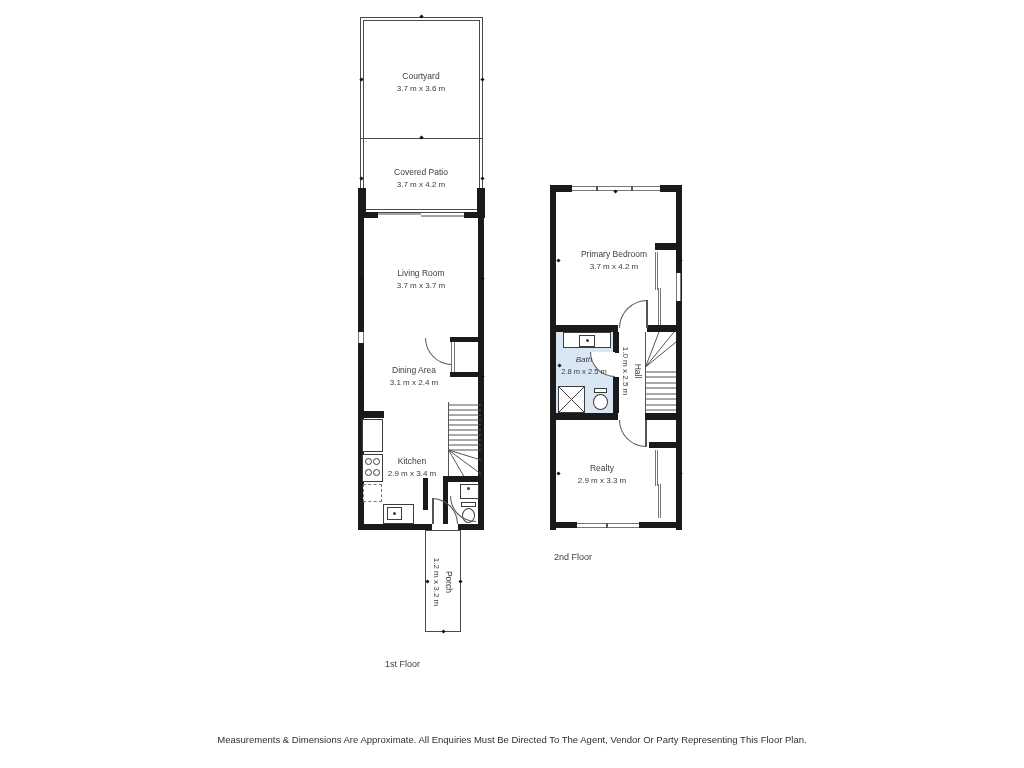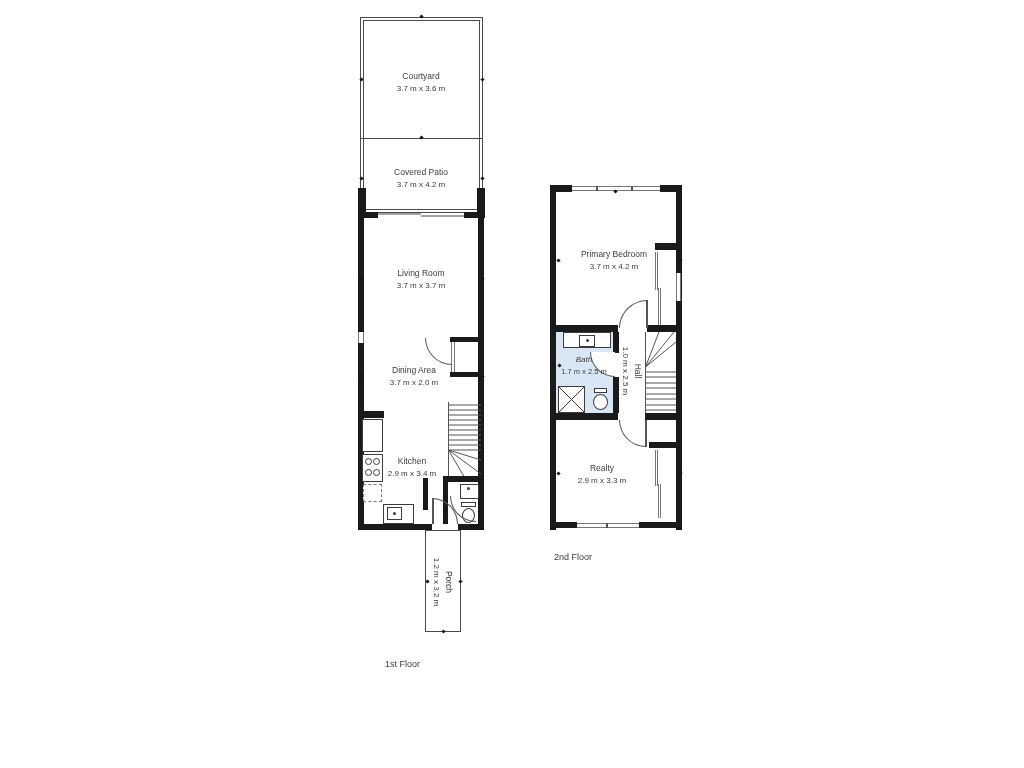--- a/index.html
+++ b/index.html
@@ -129,21 +129,21 @@
     <div class="room-label" style="left:15px;top:152px;width:100px;">
       <div class="rn">Covered Patio</div>
       <div class="rd">3.7 m x 4.2 m</div>
     </div>
     <div class="room-label" style="left:15px;top:253px;width:100px;">
       <div class="rn">Living Room</div>
       <div class="rd">3.7 m x 3.7 m</div>
     </div>
     <div class="room-label" style="left:8px;top:350px;width:100px;">
       <div class="rn">Dining Area</div>
-      <div class="rd">3.7 m x 2.0 m</div>
+      <div class="rd">3.1 m x 2.4 m</div>
     </div>
     <div class="room-label" style="left:6px;top:441px;width:100px;">
       <div class="rn">Kitchen</div>
       <div class="rd">2.9 m x 3.4 m</div>
     </div>
     <div class="floor-label" style="left:29px;top:645px;width:100px;text-align:left;">1st Floor</div>
 
     <div class="tick" style="left:64px;top:1px;"></div>
     <div class="tick" style="left:4px;top:64px;"></div>
     <div class="tick" style="left:125px;top:64px;"></div>
@@ -223,41 +223,42 @@
     <div class="wall" style="left:101px;top:259px;width:33px;height:6px;"></div>
     <div class="win" style="left:107px;top:267px;width:3px;height:36px;"></div>
     <div class="win" style="left:110px;top:301px;width:3px;height:34px;"></div>
 
     <div class="room-label" style="left:16px;top:65px;width:100px;">
       <div class="rn">Primary Bedroom</div>
       <div class="rd">3.7 m x 4.2 m</div>
     </div>
     <div class="room-label small" style="left:6px;top:171px;width:60px;">
       <div class="rn">Bath</div>
-      <div class="rd">1.7 m x 2.5 m</div>
+      <div class="rd">2.8 m x 2.5 m</div>
     </div>
     <div class="vlabel" style="left:50px;top:177px;width:70px;height:22px;">
       <div class="rn">Hall</div>
       <div class="rd">1.0 m x 2.5 m</div>
     </div>
     <div class="room-label" style="left:4px;top:279px;width:100px;">
       <div class="rn">Realty</div>
       <div class="rd">2.9 m x 3.3 m</div>
     </div>
     <div class="floor-label" style="left:6px;top:369px;">2nd Floor</div>
 
     <div class="tick" style="left:66px;top:7px;"></div>
     <div class="tick" style="left:9px;top:76px;"></div>
     <div class="tick" style="left:131px;top:76px;"></div>
     <div class="tick" style="left:10px;top:181px;"></div>
     <div class="tick" style="left:9px;top:289px;"></div>
     <div class="tick" style="left:131px;top:289px;"></div>
   </div>
 
 
+  <div class="disclaimer">Measurements &amp; Dimensions Are Approximate. All Enquiries Must Be Directed To The Agent, Vendor Or Party Representing This Floor Plan.</div>
 
   <svg class="compass" width="46" height="58">
     <polygon points="17,10 37,28 21,29 14,42" fill="#141414"></polygon>
     <line x1="17" y1="10" x2="14" y2="42" stroke="#141414" stroke-width="1"></line>
     <text x="3" y="53" font-size="13" font-style="italic" fill="#141414" font-family="Liberation Serif, serif">N</text>
   </svg>
 
 </div>
 
 </body></html>

